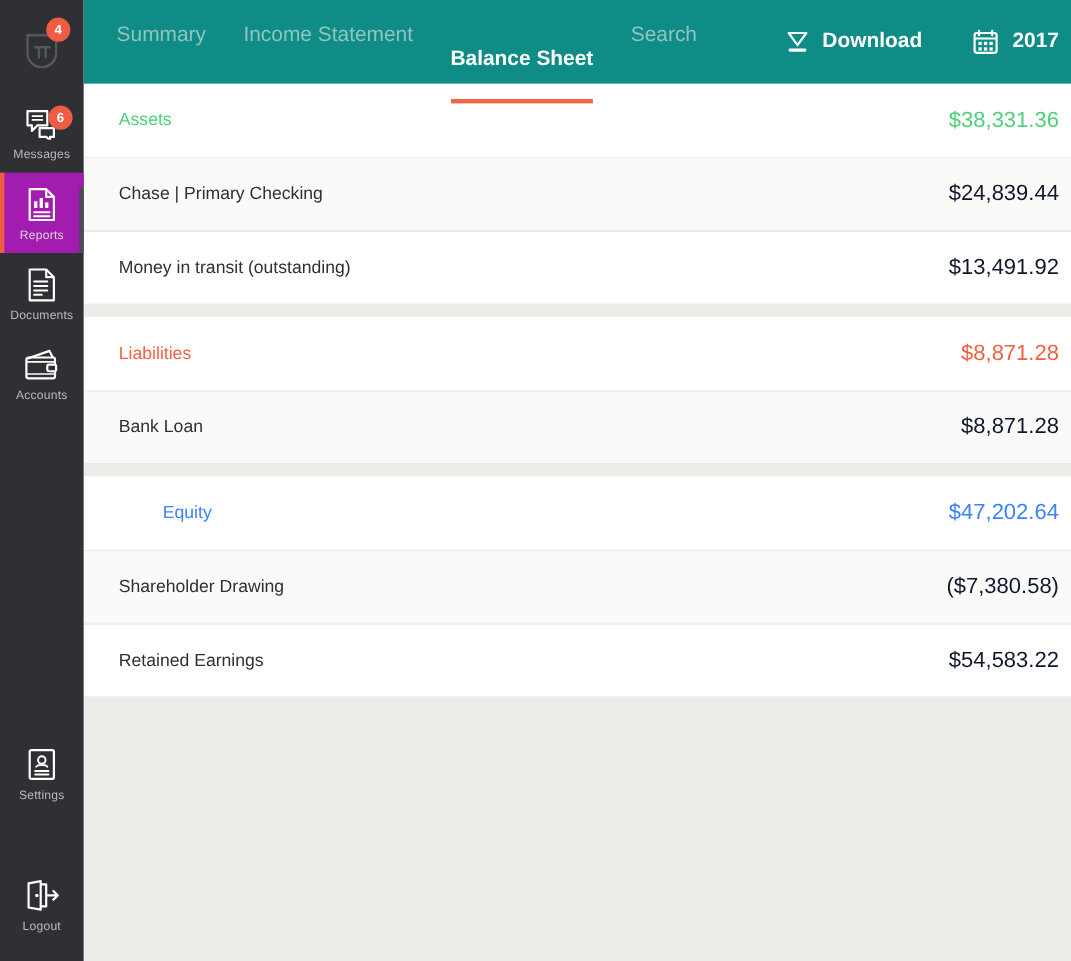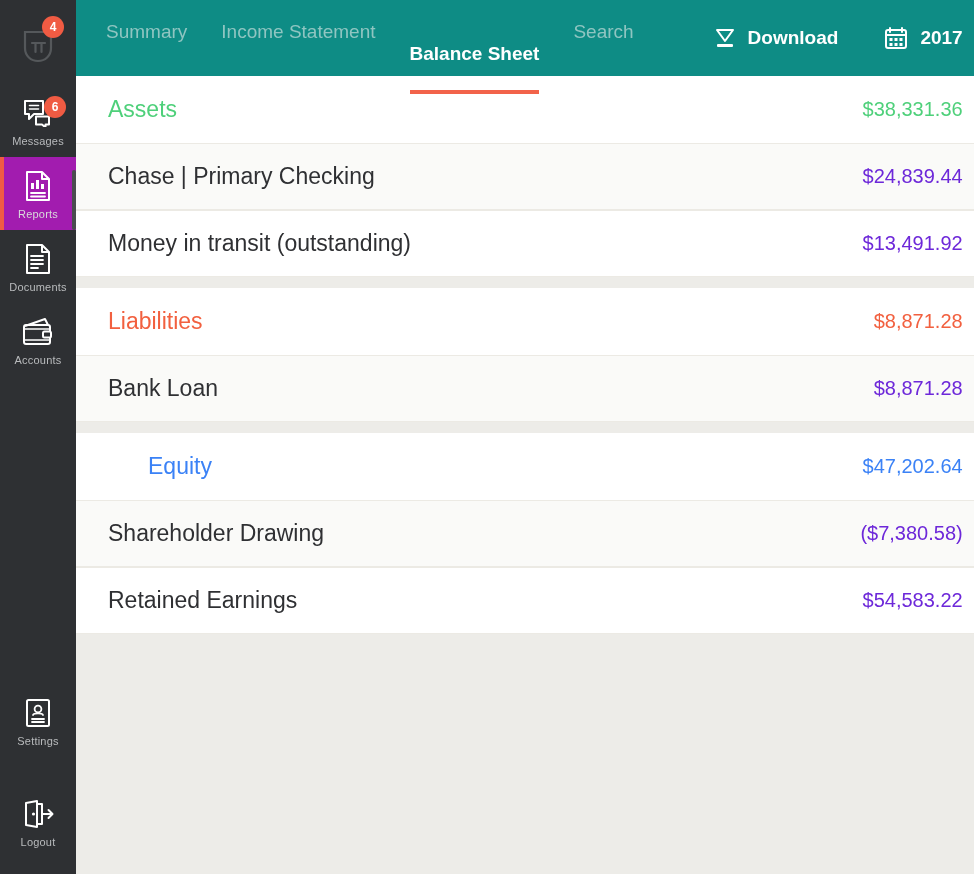--- a/index.html
+++ b/index.html
@@ -59,21 +59,21 @@
     text-align:center;
   }
   .nav-item.active .nav-label { color:#d9dadb; }
   .spacer { flex:1 1 auto; }
   .sidebar-scroll {
     position:absolute; right:0; top:170px;
     width:4px; height:60px;
     background:#4a4c4f; border-radius:2px;
   }
   .nav-top { margin-top:8px; display:flex; flex-direction:column; align-items:center; }
-  .nav-bottom { margin-bottom:16px; display:flex; flex-direction:column; align-items:flex-end; gap:28px; }
+  .nav-bottom { margin-bottom:16px; display:flex; flex-direction:column; align-items:flex-end; gap:46px; }
 
   
   .main { flex:1 1 auto; height:874px; display:flex; flex-direction:column; background:#edece8; }
 
   .topbar {
     height:76px; flex:0 0 76px;
     background:#0e8c85;
     display:flex; align-items:center;
     position:relative;
     padding-left:30px;
@@ -116,22 +116,22 @@
   .row.section {
     background:#ffffff;
     height:67px;
   }
   .row.detail {
     background:#fafaf8;
     border-top:1px solid #eceae4;
     border-bottom:1px solid #eceae4;
   }
   .row.detail.alt { background:#ffffff; }
-  .row-label { font-size:23px; color:#2f3033; }
-  .row-value { font-size:20px; color:#6d28d9; }
+  .row-label { font-size:16px; color:#2f3033; }
+  .row-value { font-size:20px; color:#0f172a; }
   .section .row-label, .section .row-value { font-weight:normal; }
   .gap { height:11px; background:#edece8; }
 
   .c-assets { color:#4ed07a; }
   .c-liab   { color:#f2603f; }
   .c-equity { color:#3b82f6;margin-left:40px; }
 </style>
 </head>
 <body>
 

